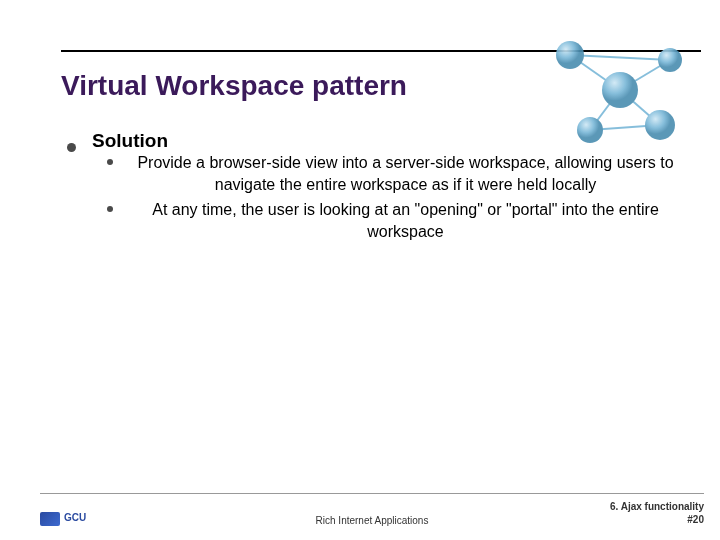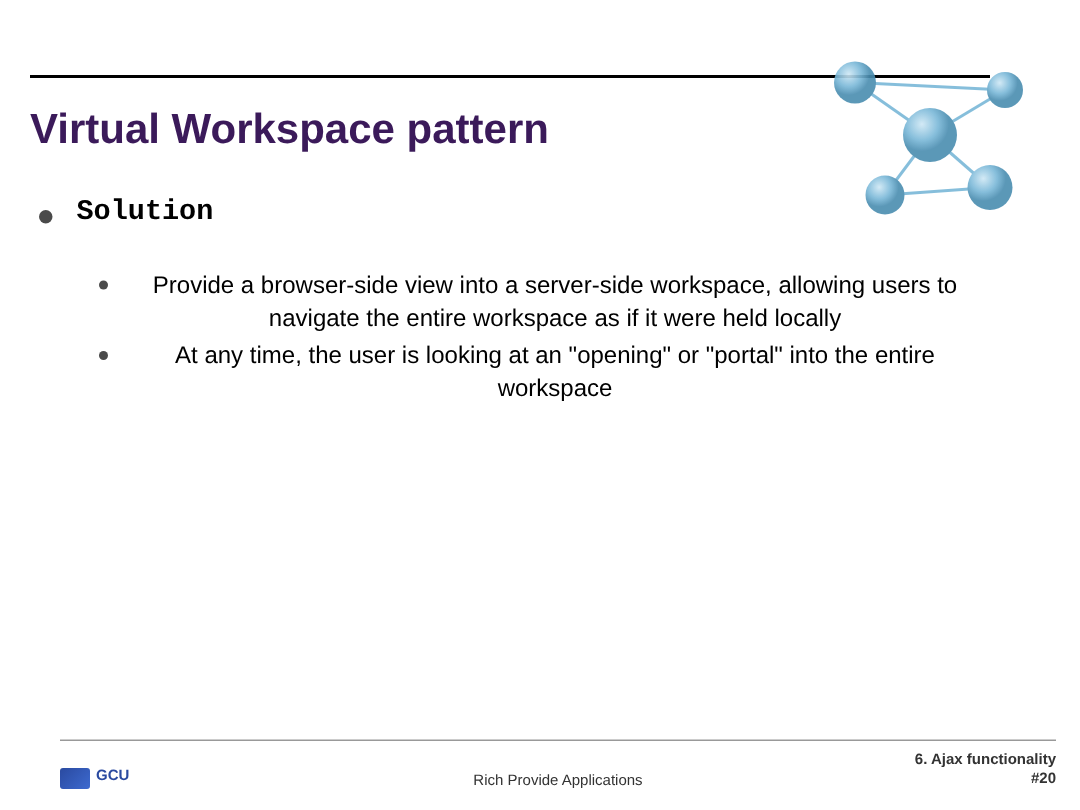--- a/index.html
+++ b/index.html
@@ -7,43 +7,42 @@
     width: 720px;
     height: 540px;
     background: #ffffff;
     font-family: Arial, Helvetica, sans-serif;
     position: relative;
     overflow: hidden;
   }
   .slide {
     width: 100%;
     height: 100%;
-    padding: 50px 40px 0 20px;
+    padding: 50px 40px 0 61px;
     position: relative;
   }
   .title-rule {
     border: none;
     border-top: 2px solid #000;
     margin-bottom: 18px;
     width: 640px;
   }
   .title {
     font-size: 28px;
     font-weight: bold;
     color: #3b1a5a;
     margin-bottom: 28px;
   }
   .content {
     padding-left: 6px;
   }
   .lvl1 {
     display: flex;
-    align-items: center;
-    margin-bottom: 28px;
-    font-family: Liberation Mono, monospace;
+    align-items: flex-end;
+    margin-bottom: 0;
   }
   .lvl1-bullet {
     width: 9px;
     height: 9px;
     border-radius: 50%;
     background: #4a4a4a;
     flex-shrink: 0;
     margin-top: 6px;
     margin-right: 16px;
   }
@@ -175,21 +174,21 @@
     </div>
   </div>
 
   <div class="footer">
     <hr class="footer-rule">
     <div class="footer-row">
       <div class="logo">
         <div class="logo-mark"></div>
         <span class="logo-text">GCU</span>
       </div>
-      <div class="footer-center">Rich Provide Applications</div>
+      <div class="footer-center">Rich Internet Applications</div>
       <div class="footer-right">
         <div>6. Ajax functionality</div>
         <div>#20</div>
       </div>
     </div>
   </div>
 
 </div>
 
 </body></html>

